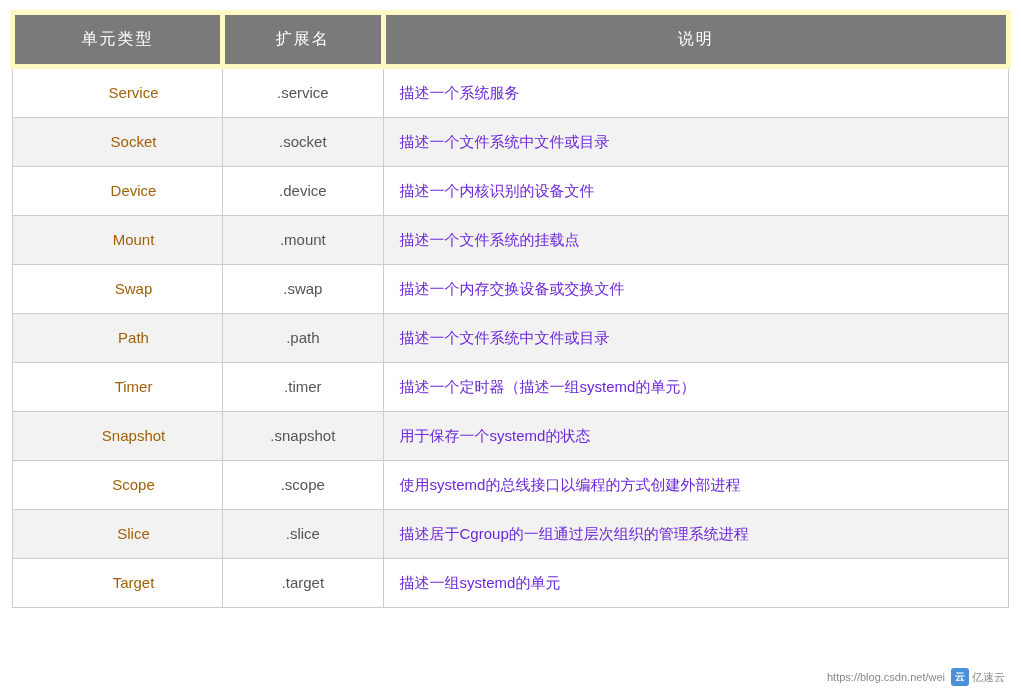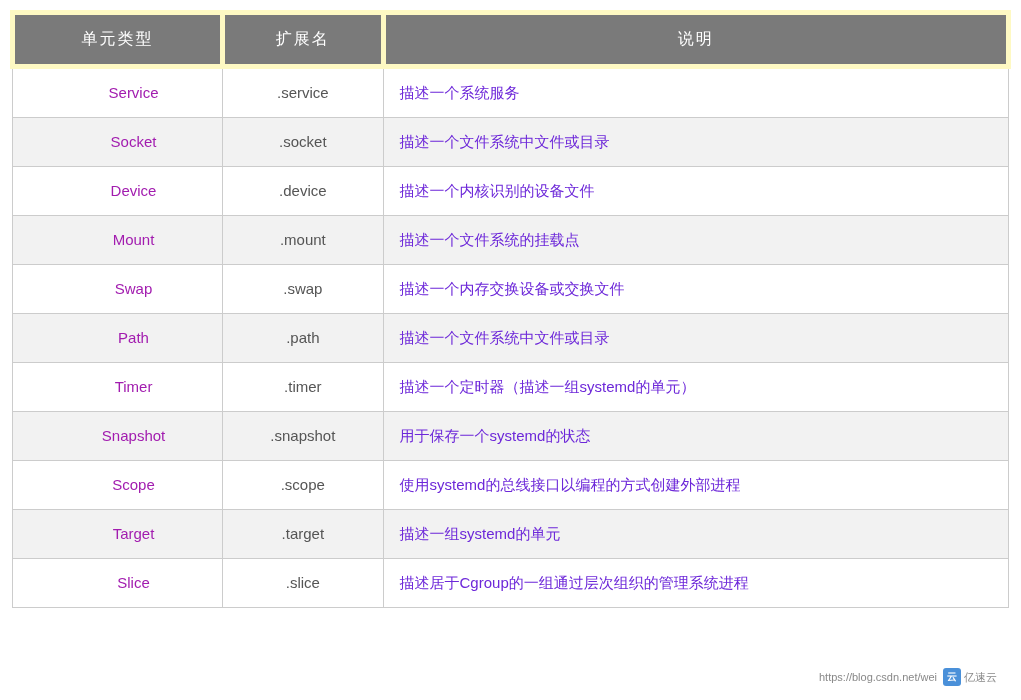--- a/index.html
+++ b/index.html
@@ -58,33 +58,33 @@
       padding: 12px 16px;
       text-align: left;
       border: 1px solid #cccccc;
       color: #6d28d9;
       line-height: 1.6;
     }
 
     tbody td:first-child {
       text-align: center;
       font-weight: 500;
-      color: #a21caf;
+      color: #a16207;
       padding-left: 48px;
     }
 
     tbody td:nth-child(2) {
       text-align: center;
       color: #555555;
     }
 
     .watermark {
       position: absolute;
       bottom: 14px;
-      right: 24px;
+      right: 16px;
       display: flex;
       align-items: center;
       gap: 6px;
     }
 
     .watermark-url {
       font-size: 11px;
       color: #888888;
     }
 
@@ -161,28 +161,28 @@
           <td>Snapshot</td>
           <td>.snapshot</td>
           <td>用于保存一个systemd的状态</td>
         </tr>
         <tr>
           <td>Scope</td>
           <td>.scope</td>
           <td>使用systemd的总线接口以编程的方式创建外部进程</td>
         </tr>
         <tr>
+          <td>Slice</td>
+          <td>.slice</td>
+          <td>描述居于Cgroup的一组通过层次组织的管理系统进程</td>
+        </tr>
+        <tr>
           <td>Target</td>
           <td>.target</td>
           <td>描述一组systemd的单元</td>
-        </tr>
-        <tr>
-          <td>Slice</td>
-          <td>.slice</td>
-          <td>描述居于Cgroup的一组通过层次组织的管理系统进程</td>
         </tr>
       </tbody>
   </table>
 
   <div class="watermark">
     <span class="watermark-url">https://blog.csdn.net/wei</span>
     <div class="watermark-logo">
       <span class="logo-icon">云</span>
       <span>亿速云</span>
     </div>

